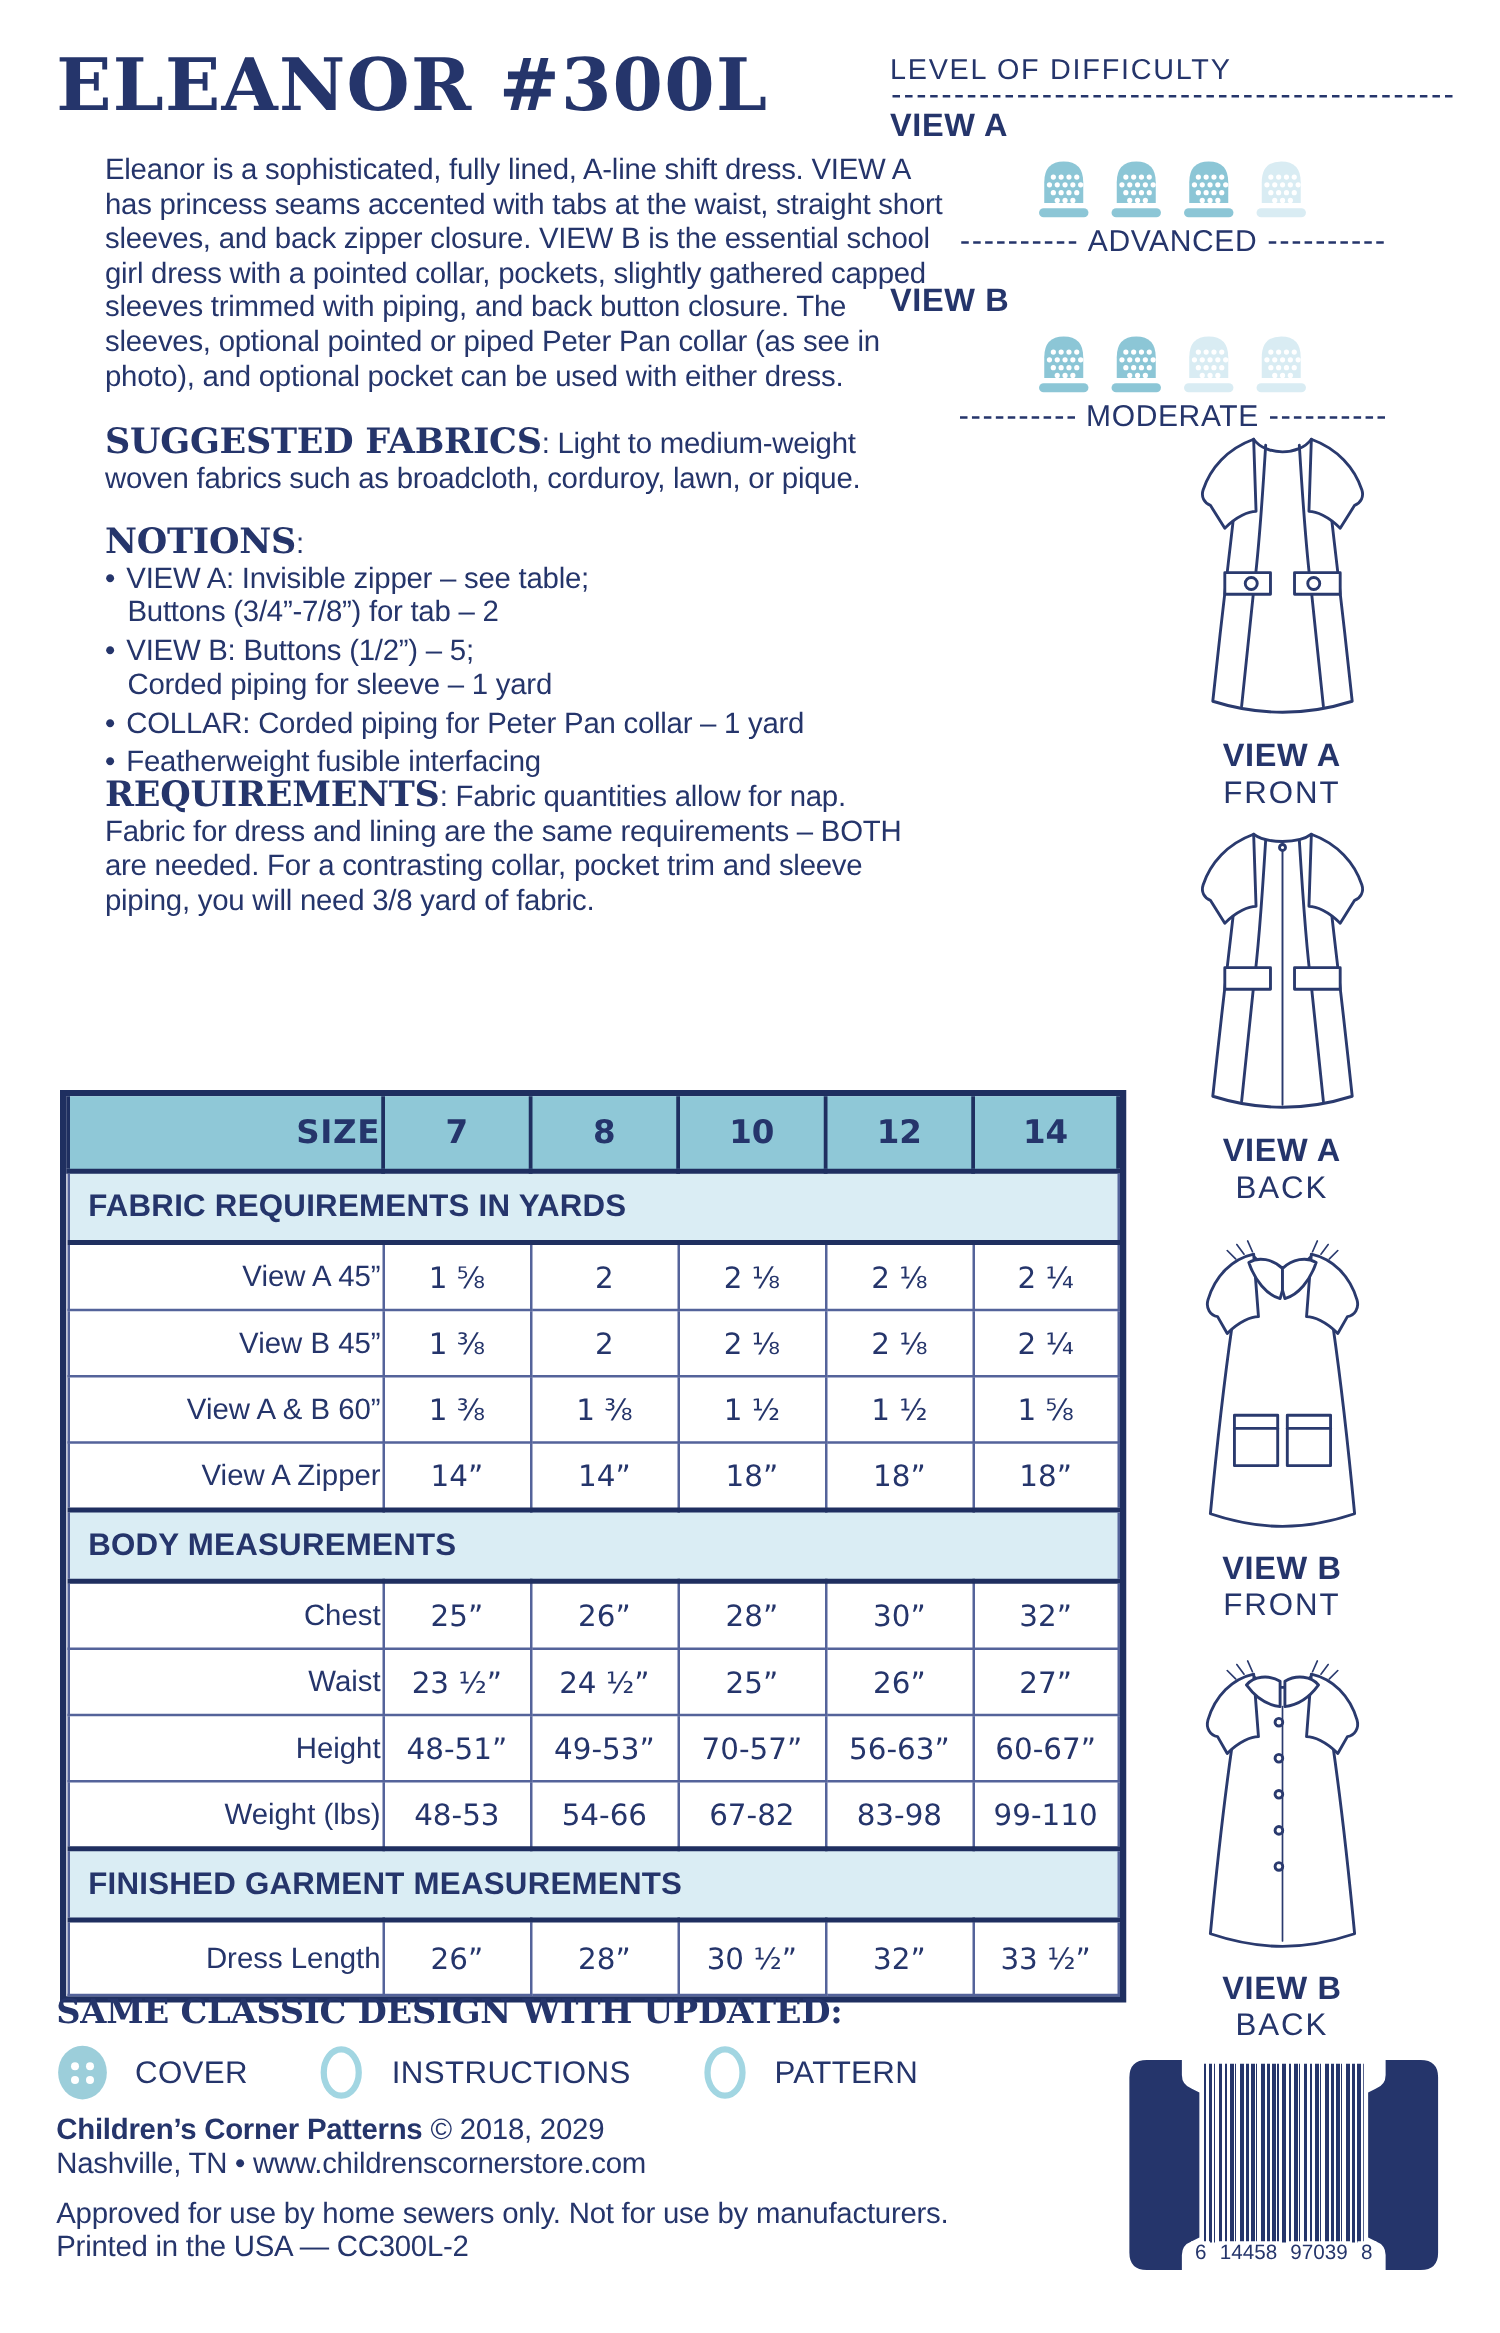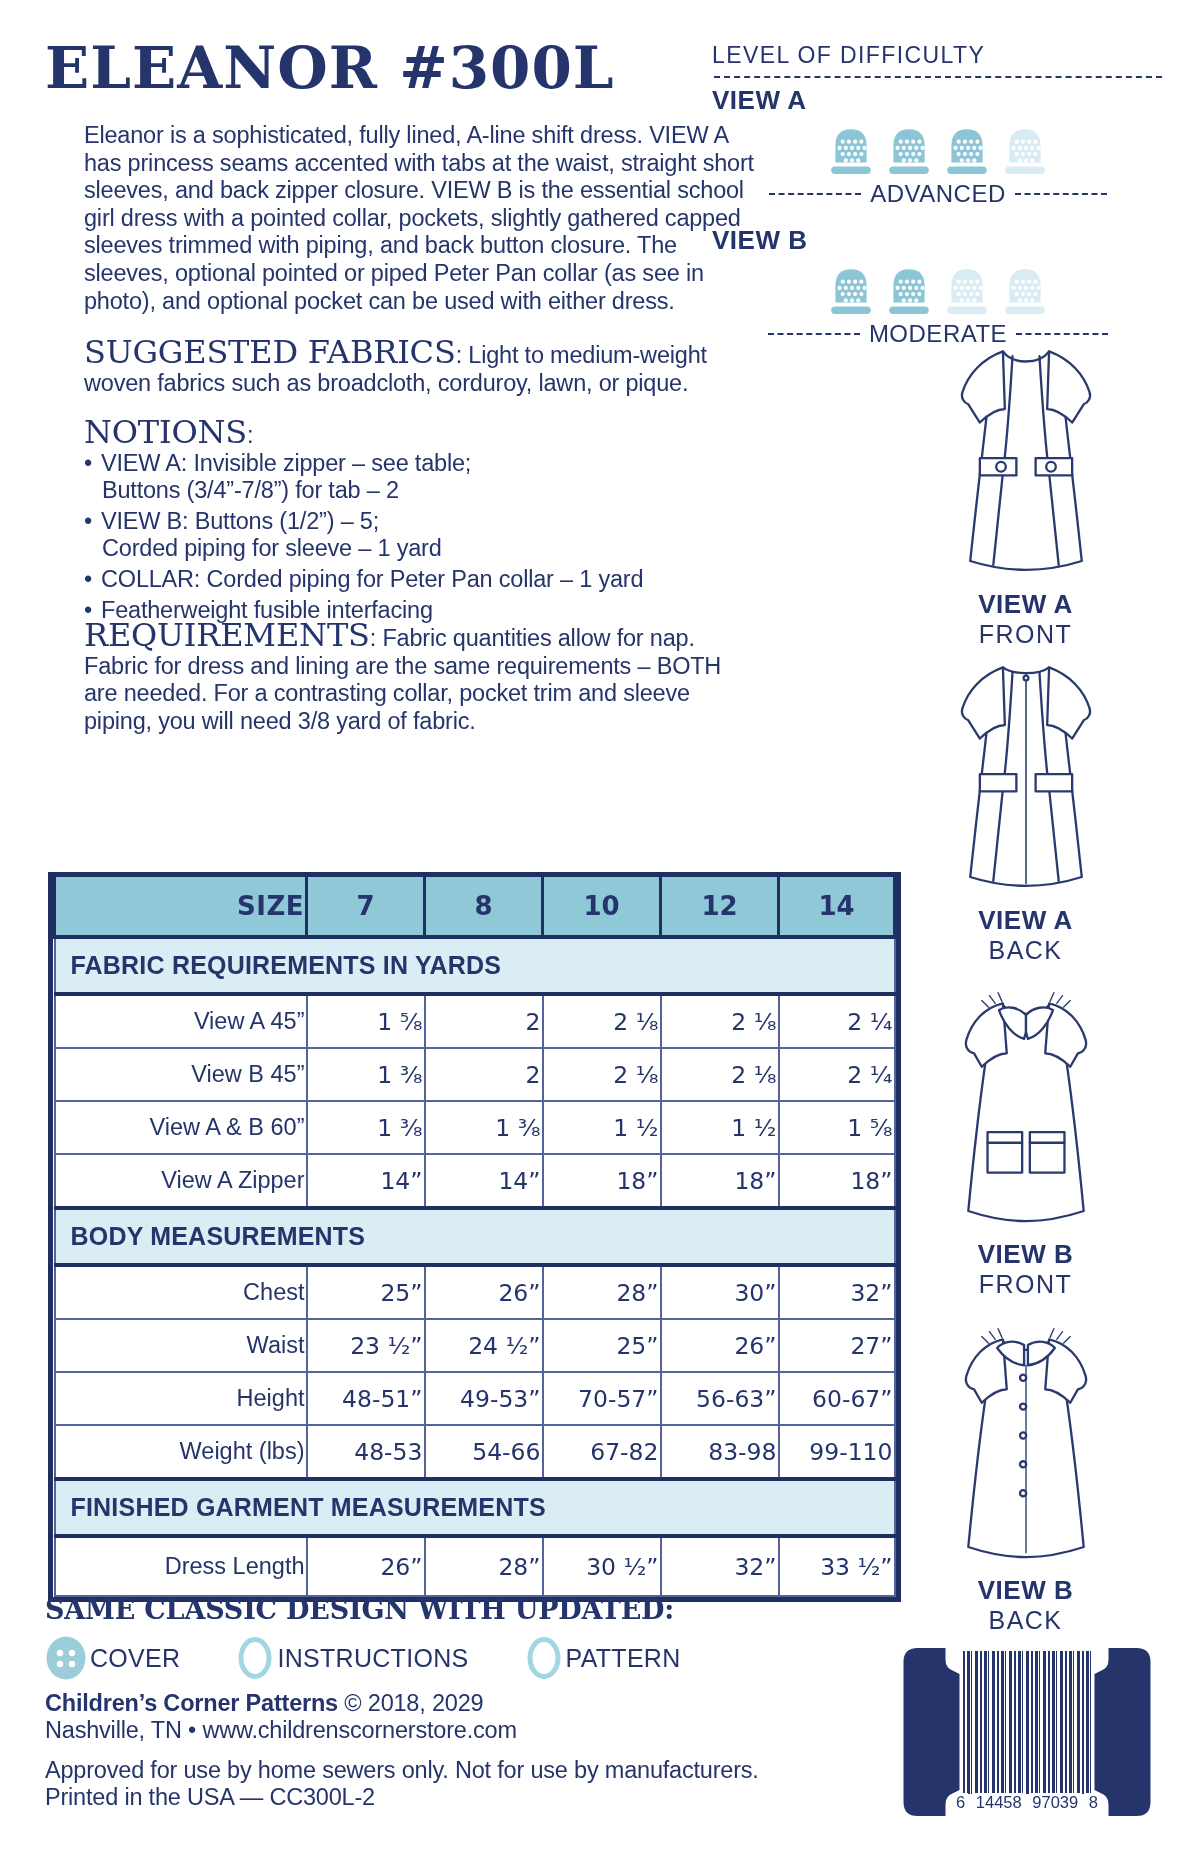--- a/index.html
+++ b/index.html
@@ -6,21 +6,21 @@
   .page{position:relative;width:1200px;height:1866px;background:#fff;overflow:hidden;
         font-family:"Liberation Sans",sans-serif;color:#25356B;}
   
   .page-title{position:absolute;left:45px;top:34px;font-family:"DejaVu Serif",serif;
               font-weight:700;font-size:58px;letter-spacing:1px;}
   .copy{position:absolute;left:45px;font-size:23.5px;line-height:27.6px;letter-spacing:-0.2px;margin-left:39px;}
   #intro{top:122px;width:678px;}
   #fabrics{top:339px;width:660px;}
   #notions{top:419px;width:672px;}
   #requirements{top:622px;width:656px;}
-  .inline-head{font-family:"DejaVu Serif",serif;font-weight:400;font-size:32px;letter-spacing:-0.2px;}
+  .inline-head{font-family:"DejaVu Serif",serif;font-weight:700;font-size:28px;letter-spacing:-0.2px;}
   .notion-line{display:flex;}
   .notion-line .bullet{margin-right:9px;}
   .notion-line.cont{padding-left:18px;}
   .notion-item{margin-bottom:3px;}
   
   .difficulty{position:absolute;left:712px;top:42px;width:452px;}
   .diff-header{font-size:23px;letter-spacing:1.4px;}
   .diff-rule{border-top:2.5px dashed #25356B;margin:7px 2px 2px;}
   .view-label{font-weight:700;font-size:26px;letter-spacing:0.5px;margin-top:7px;}
   .thimble-row{display:flex;justify-content:center;gap:10px;margin-top:9px;}
@@ -45,28 +45,28 @@
   table.size-table{border-collapse:collapse;table-layout:fixed;width:840px;
                    font-family:"DejaVu Sans",sans-serif;font-size:23.5px;color:#25356B;}
   .size-table td,.size-table th{border:2px solid #54639A;}
   tr.size-row th{background:#8FC8D7;height:56px;font-weight:700;font-size:26px;
                  border:3px solid #1F2F60;border-top:none;text-align:center;}
   tr.size-row th.size-label{text-align:right;padding-left:15px;letter-spacing:0.5px;}
   tr.band-row td{background:#DAEDF4;height:51px;font-weight:700;font-size:25px;
                  text-align:left;padding-left:15px;letter-spacing:0.2px;
                  border-top:4px solid #1F2F60;border-bottom:4px solid #1F2F60;
                  font-family:"Liberation Sans",sans-serif;}
-  tr.data-row td{height:49px;text-align:right;}
+  tr.data-row td{height:49px;text-align:center;}
   tr.data-row td.rlabel{text-align:right;padding-left:10px;font-family:"Liberation Sans",sans-serif;}
   tr.data-row.tall td{height:55px;}
   
   .updated{position:absolute;left:45px;top:1594px;}
   .updated-heading{font-family:"DejaVu Serif",serif;font-weight:700;font-size:27px;letter-spacing:-0.2px;}
   .updated-items{display:flex;align-items:center;margin-top:10px;font-size:25px;letter-spacing:0.3px;}
-  .updated-item{display:flex;align-items:center;gap:3px;margin-right:56px;}
+  .updated-item{display:flex;align-items:center;gap:21px;margin-right:56px;}
   
   .footer{position:absolute;left:45px;top:1690px;font-size:23.5px;line-height:27px;letter-spacing:-0.2px;}
   .footer .brand{font-weight:700;}
   .footer .para2{margin-top:13px;}
   
   .barcode{position:absolute;left:903px;top:1648px;width:248px;height:168px;}
   .flange{position:absolute;top:0;height:168px;width:57px;}
   .flange.left{left:0;}
   .flange.right{right:0;}
   .bars{position:absolute;left:60px;right:60px;top:3px;bottom:22px;

